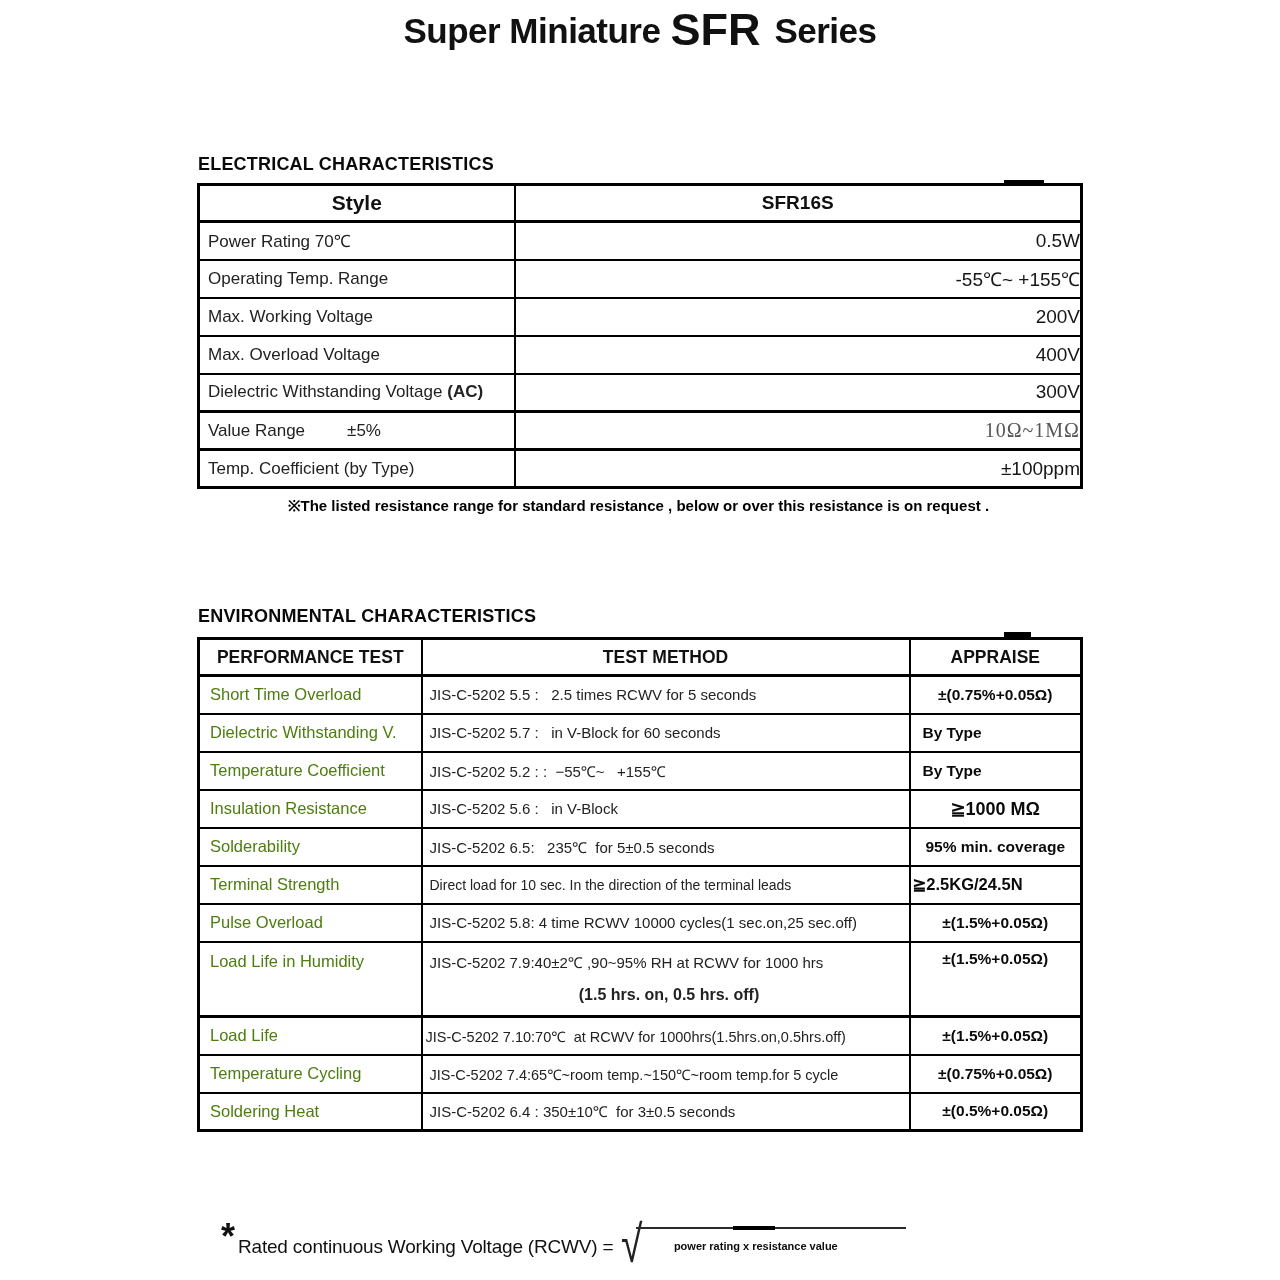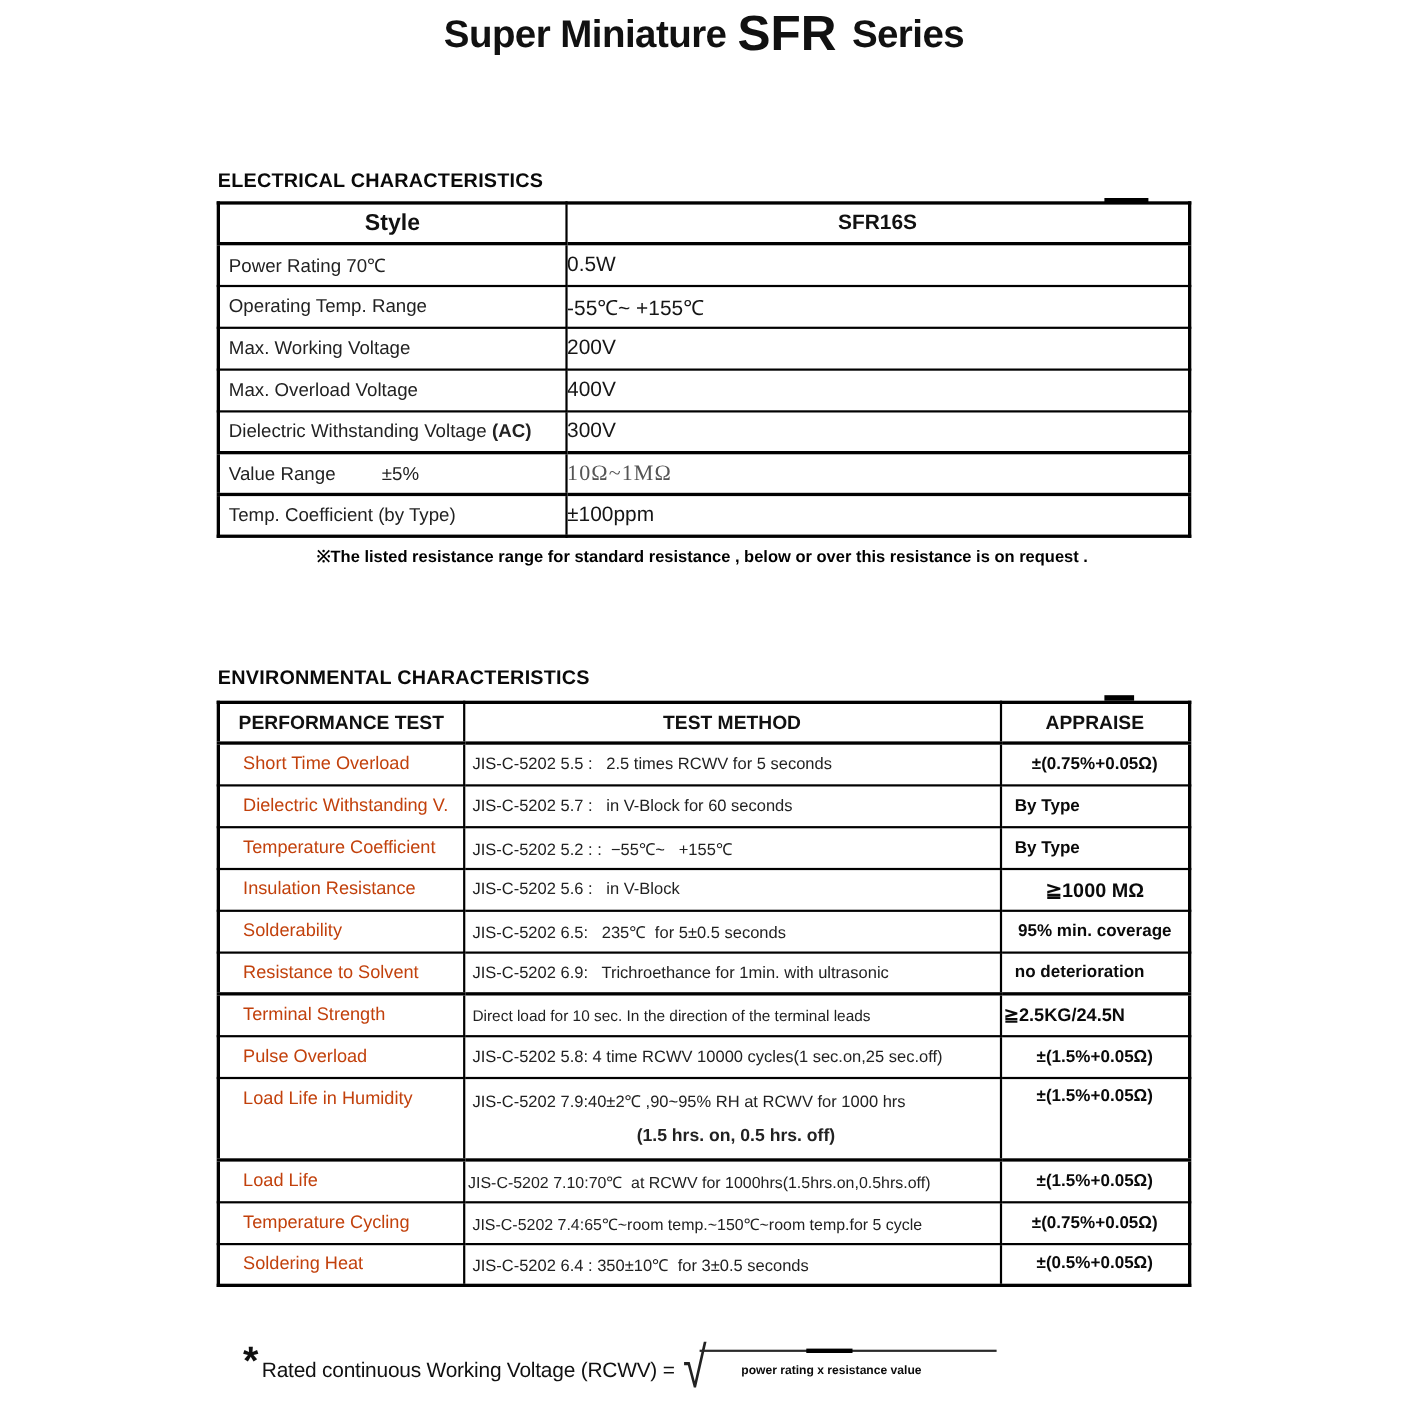--- a/index.html
+++ b/index.html
@@ -24,21 +24,21 @@
   td{overflow:hidden;}
 
   
   .elec-table{left:197px;top:183px;width:883px;border:3px solid #000;}
   .elec-table td{border:2px solid #000;padding:0;}
   .elec-table tr{height:38px;}
   .elec-table tr.hdr{height:37px;}
   .elec-table tr.hdr td{border-bottom:3px solid #000;}
   .elec-table tr.thick-bottom td{border-bottom:3px solid #000;}
   .elec-table .el-label{font-size:17px;padding-left:8px;color:#222;}
-  .elec-table .el-value{font-size:19px;text-align:left;color:#161616;}
+  .elec-table .el-value{font-size:19px;text-align:right;color:#161616;}
   .elec-table .hdr-style{font-size:21px;font-weight:bold;text-align:center;}
   .elec-table .hdr-value{font-size:19px;font-weight:bold;text-align:center;}
   .el-bold{font-weight:bold;margin-left:5px;}
   .el-bold:empty{margin:0;}
   .el-sub{margin-left:42px;}
   .el-sub:empty{margin:0;}
   .val-serif{font-family:"Liberation Serif", serif;color:#555;font-size:20px;letter-spacing:1px;}
 
   .elec-footnote{
     position:absolute;left:197px;top:495px;width:883px;text-align:center;
@@ -46,21 +46,21 @@
   }
 
   
   .env-table{left:197px;top:637px;width:883px;border:3px solid #000;}
   .env-table td{border:2px solid #000;padding:0;}
   .env-table tr{height:38px;}
   .env-table tr.hdr{height:37px;}
   .env-table tr.hdr td{border-bottom:3px solid #000;font-size:17.5px;font-weight:bold;text-align:center;}
   .env-table tr.thick-bottom td{border-bottom:3px solid #000;}
   .env-table tr.tall{height:75px;}
-  .env-table .ev-test{font-size:16.5px;padding-left:21px;color:#c2410c;}
+  .env-table .ev-test{font-size:16.5px;padding-left:10px;color:#4d7c0f;}
   .env-table .ev-method{font-size:15px;padding-left:7px;white-space:pre;color:#222;}
   .env-table .ev-appraise{font-size:15.5px;font-weight:bold;text-align:center;color:#0a0a0a;}
   .env-table .ap-left{text-align:left;padding-left:12px;}
   .env-table .ap-flush{text-align:left;padding-left:2px;font-size:16.5px;}
   .env-table .ap-big{font-size:18px;}
   .env-table tr.tall td{vertical-align:top;}
   .env-table tr.tall .ev-test{padding-top:9px;}
   .env-table tr.tall .ev-method{padding-top:9px;}
   .env-table tr.tall .ev-appraise{padding-top:7px;}
   .method-line2{display:block;text-align:center;font-weight:bold;font-size:16px;margin-top:14px;white-space:pre;}
@@ -167,25 +167,20 @@
   <tr>
     <td class="ev-test">Insulation Resistance</td>
     <td class="ev-method">JIS-C-5202 5.6 :   in V-Block</td>
     <td class="ev-appraise ap-big">≧1000 MΩ</td>
   </tr>
   <tr>
     <td class="ev-test">Solderability</td>
     <td class="ev-method">JIS-C-5202 6.5:   235℃  for 5±0.5 seconds</td>
     <td class="ev-appraise">95% min. coverage</td>
   </tr>
-  <tr class="thick-bottom">
-    <td class="ev-test">Resistance to Solvent</td>
-    <td class="ev-method">JIS-C-5202 6.9:   Trichroethance for 1min. with ultrasonic</td>
-    <td class="ev-appraise ap-left">no deterioration</td>
-  </tr>
   <tr>
     <td class="ev-test">Terminal Strength</td>
     <td class="ev-method" style="font-size:14px">Direct load for 10 sec. In the direction of the terminal leads</td>
     <td class="ev-appraise ap-flush">≧2.5KG/24.5N</td>
   </tr>
   <tr>
     <td class="ev-test">Pulse Overload</td>
     <td class="ev-method">JIS-C-5202 5.8: 4 time RCWV 10000 cycles(1 sec.on,25 sec.off)</td>
     <td class="ev-appraise">±(1.5%+0.05Ω)</td>
   </tr>

